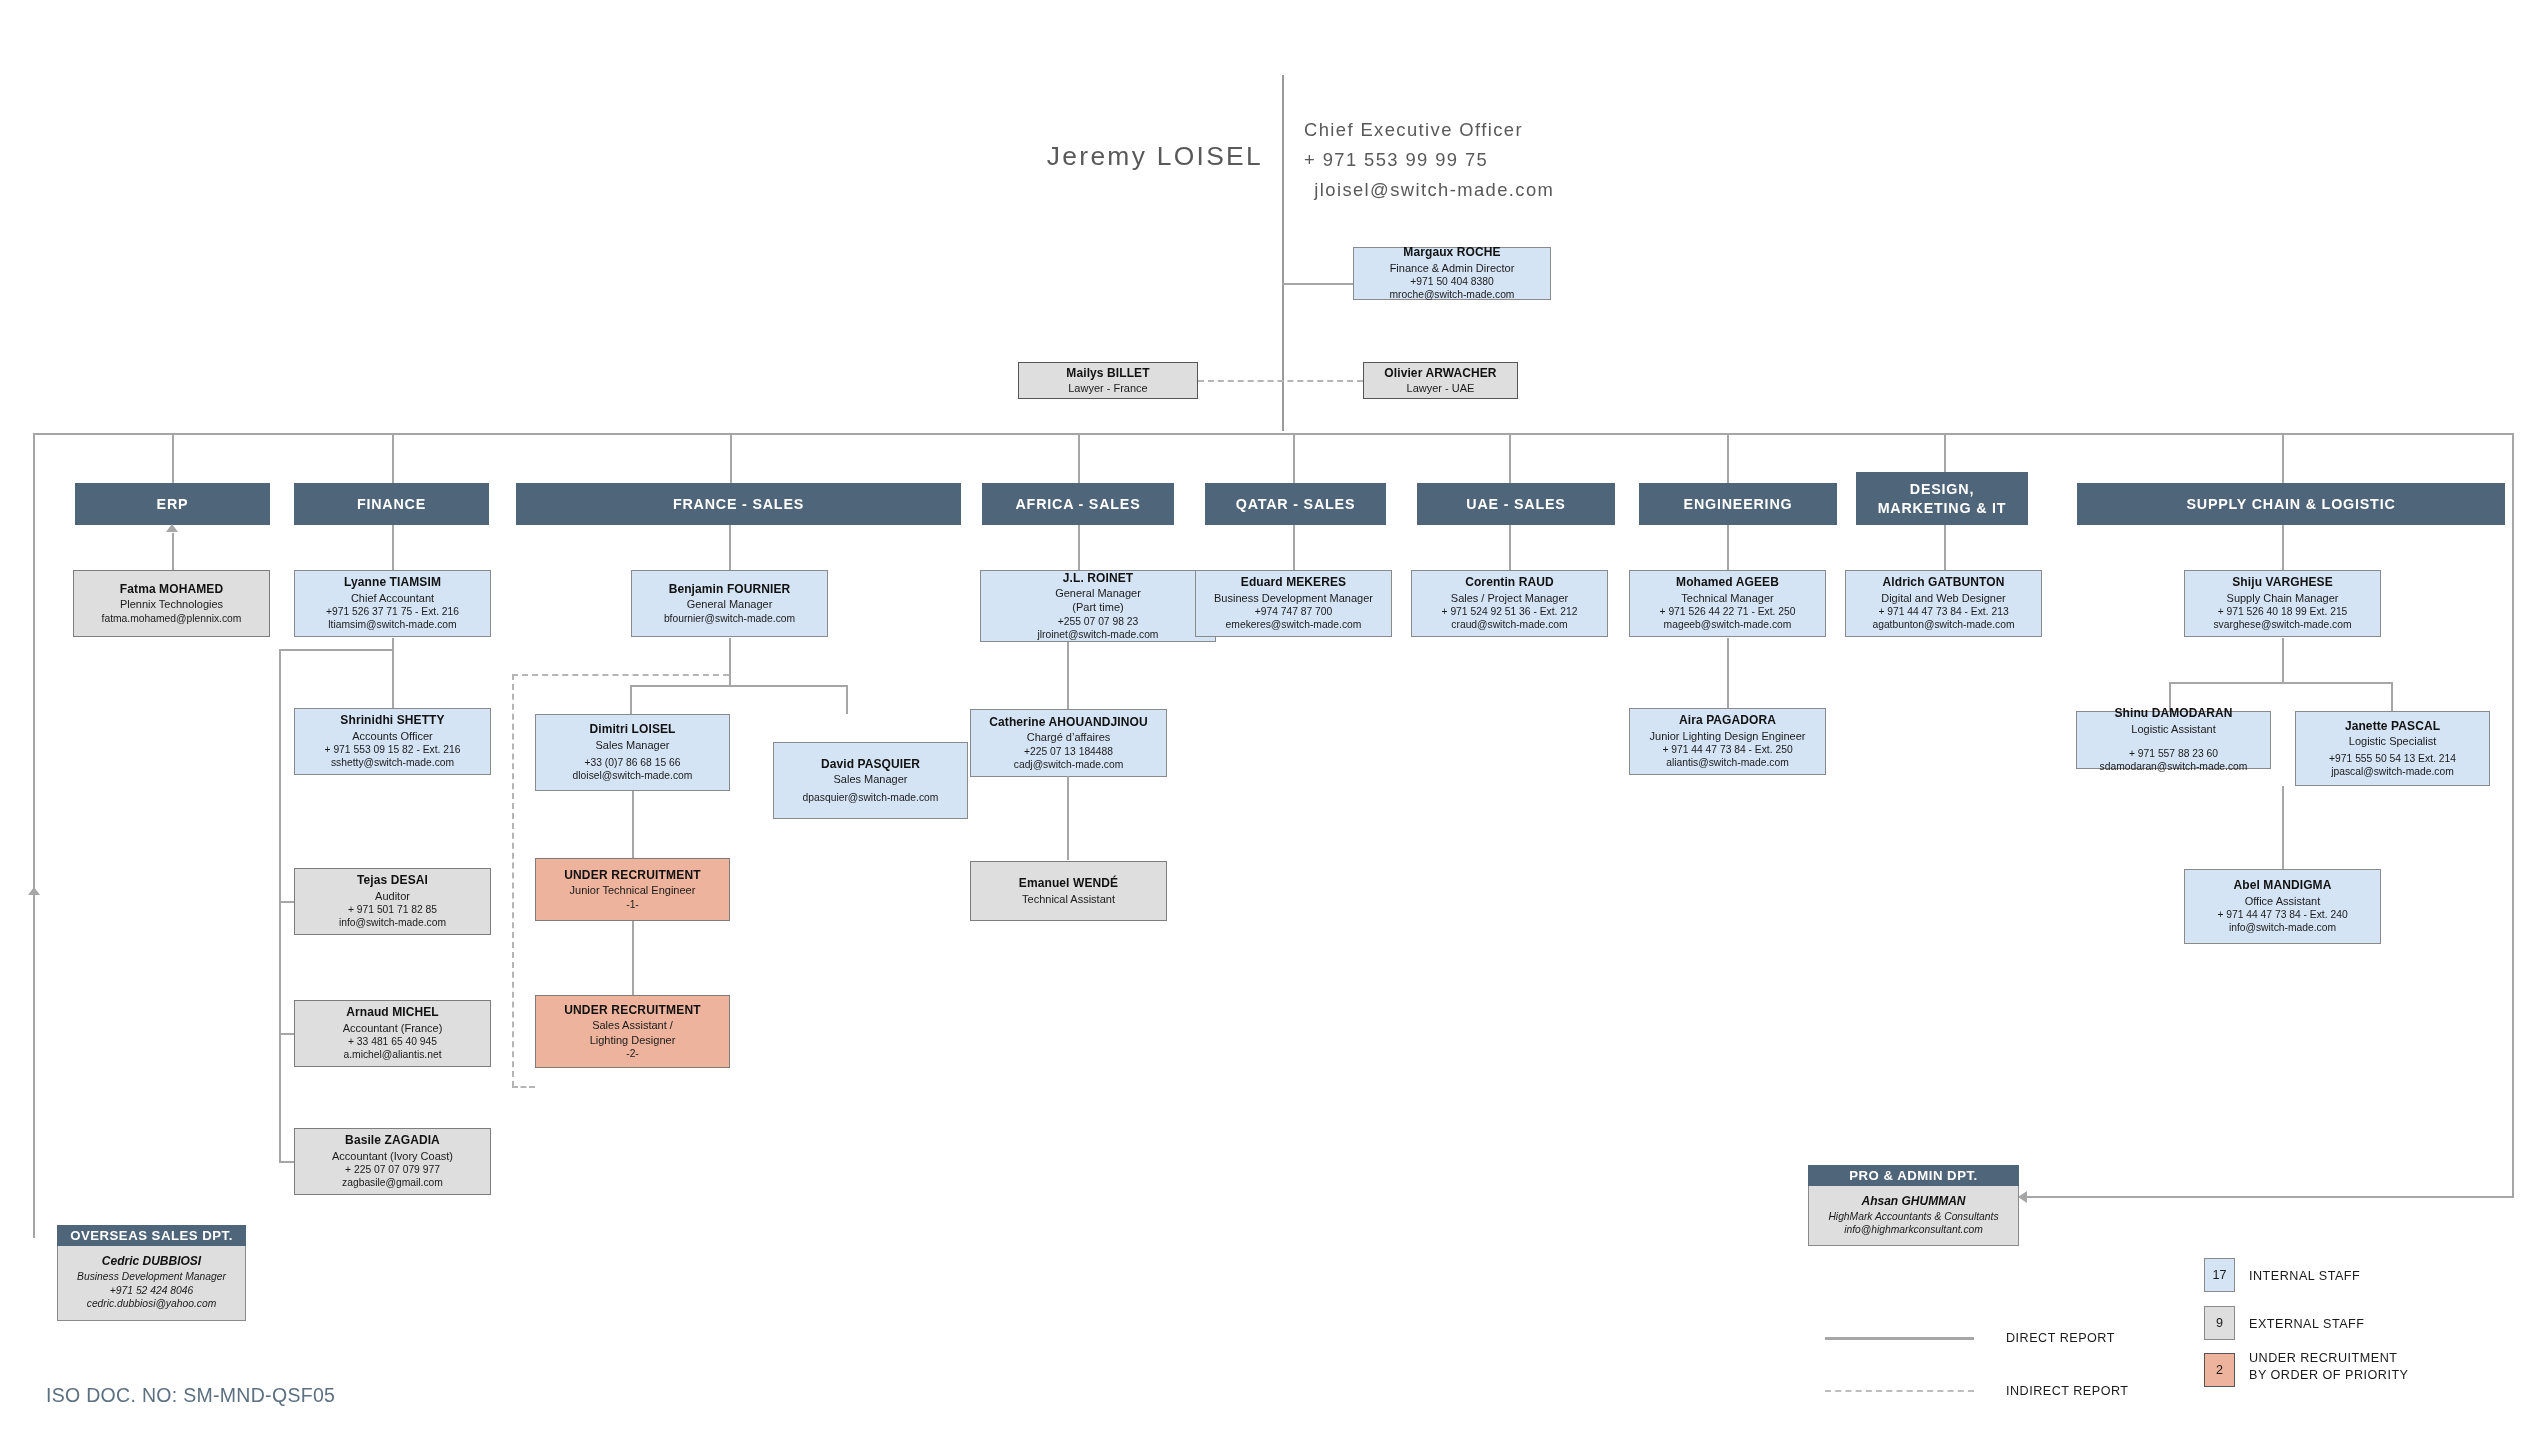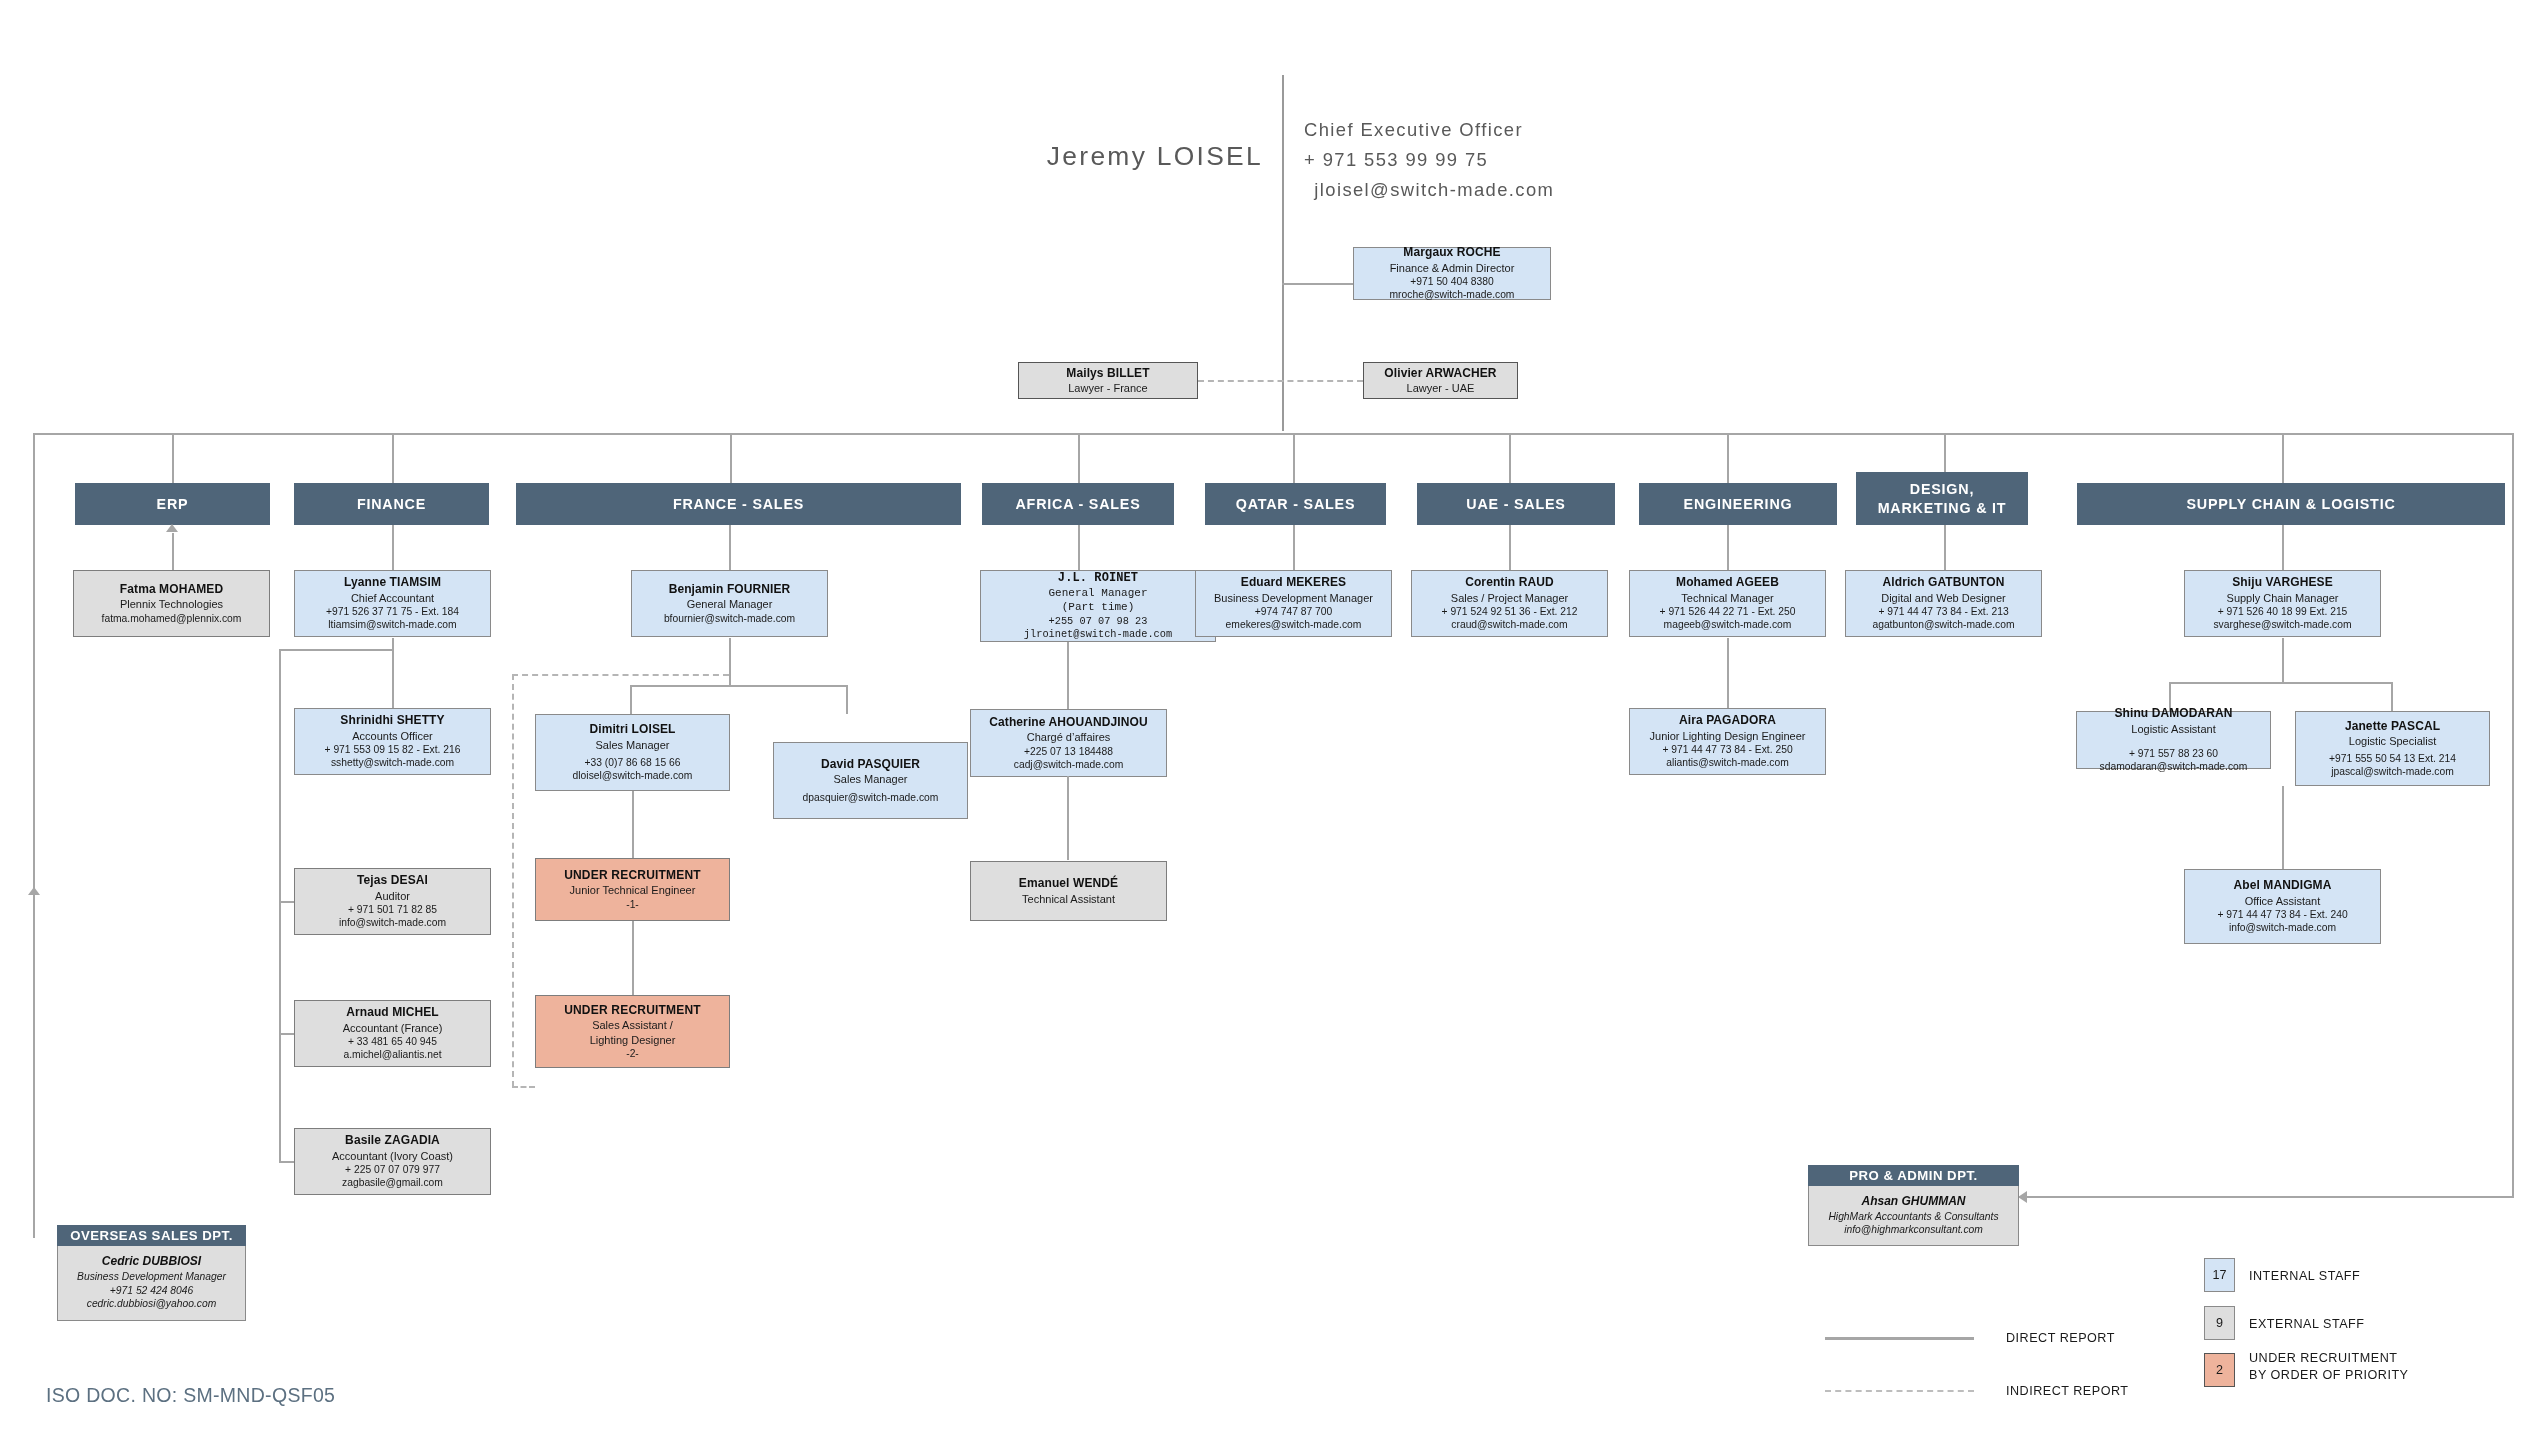--- a/index.html
+++ b/index.html
@@ -142,21 +142,21 @@
   <div class="card c-ext" style="left:73px;top:570px;width:197px;height:67px;">
     <div class="nm">Fatma MOHAMED</div>
     <div class="ttl">Plennix Technologies</div>
     <div class="det">fatma.mohamed@plennix.com</div>
   </div>
 
   <div class="ln lnv" style="left:392px;top:525px;height:45px;"></div>
   <div class="card c-int" style="left:294px;top:570px;width:197px;height:67px;">
     <div class="nm">Lyanne TIAMSIM</div>
     <div class="ttl">Chief Accountant</div>
-    <div class="det">+971 526 37 71 75  - Ext. 184</div>
+    <div class="det">+971 526 37 71 75  - Ext. 216</div>
     <div class="det">ltiamsim@switch-made.com</div>
   </div>
 
   <div class="ln lnv" style="left:392px;top:638px;height:71px;"></div>
   <div class="ln lnh" style="left:279px;top:649px;width:115px;"></div>
   <div class="ln lnv" style="left:279px;top:649px;height:512px;"></div>
   <div class="ln lnh" style="left:279px;top:901px;width:16px;"></div>
   <div class="ln lnh" style="left:279px;top:1033px;width:16px;"></div>
   <div class="ln lnh" style="left:279px;top:1161px;width:16px;"></div>
 
@@ -221,21 +221,21 @@
   </div>
   <div class="ln lnv" style="left:632px;top:921px;height:74px;"></div>
   <div class="card c-rec" style="left:535px;top:995px;width:195px;height:73px;">
     <div class="nm">UNDER RECRUITMENT</div>
     <div class="ttl">Sales Assistant /</div>
     <div class="ttl">Lighting Designer</div>
     <div class="det">-2-</div>
   </div>
 
   <div class="ln lnv" style="left:1078px;top:525px;height:45px;"></div>
-  <div class="card c-int" style="left:980px;top:570px;width:236px;height:72px;font-family:Liberation Mono, monospace;">
+  <div class="card c-int" style="left:980px;top:570px;width:236px;height:72px;">
     <div class="nm">J.L. ROINET</div>
     <div class="ttl">General Manager</div>
     <div class="ttl">(Part time)</div>
     <div class="det">+255 07 07 98 23</div>
     <div class="det">jlroinet@switch-made.com</div>
   </div>
   <div class="ln lnv" style="left:1067px;top:642px;height:67px;"></div>
   <div class="card c-int" style="left:970px;top:709px;width:197px;height:68px;">
     <div class="nm">Catherine AHOUANDJINOU</div>
     <div class="ttl">Chargé d’affaires</div>

